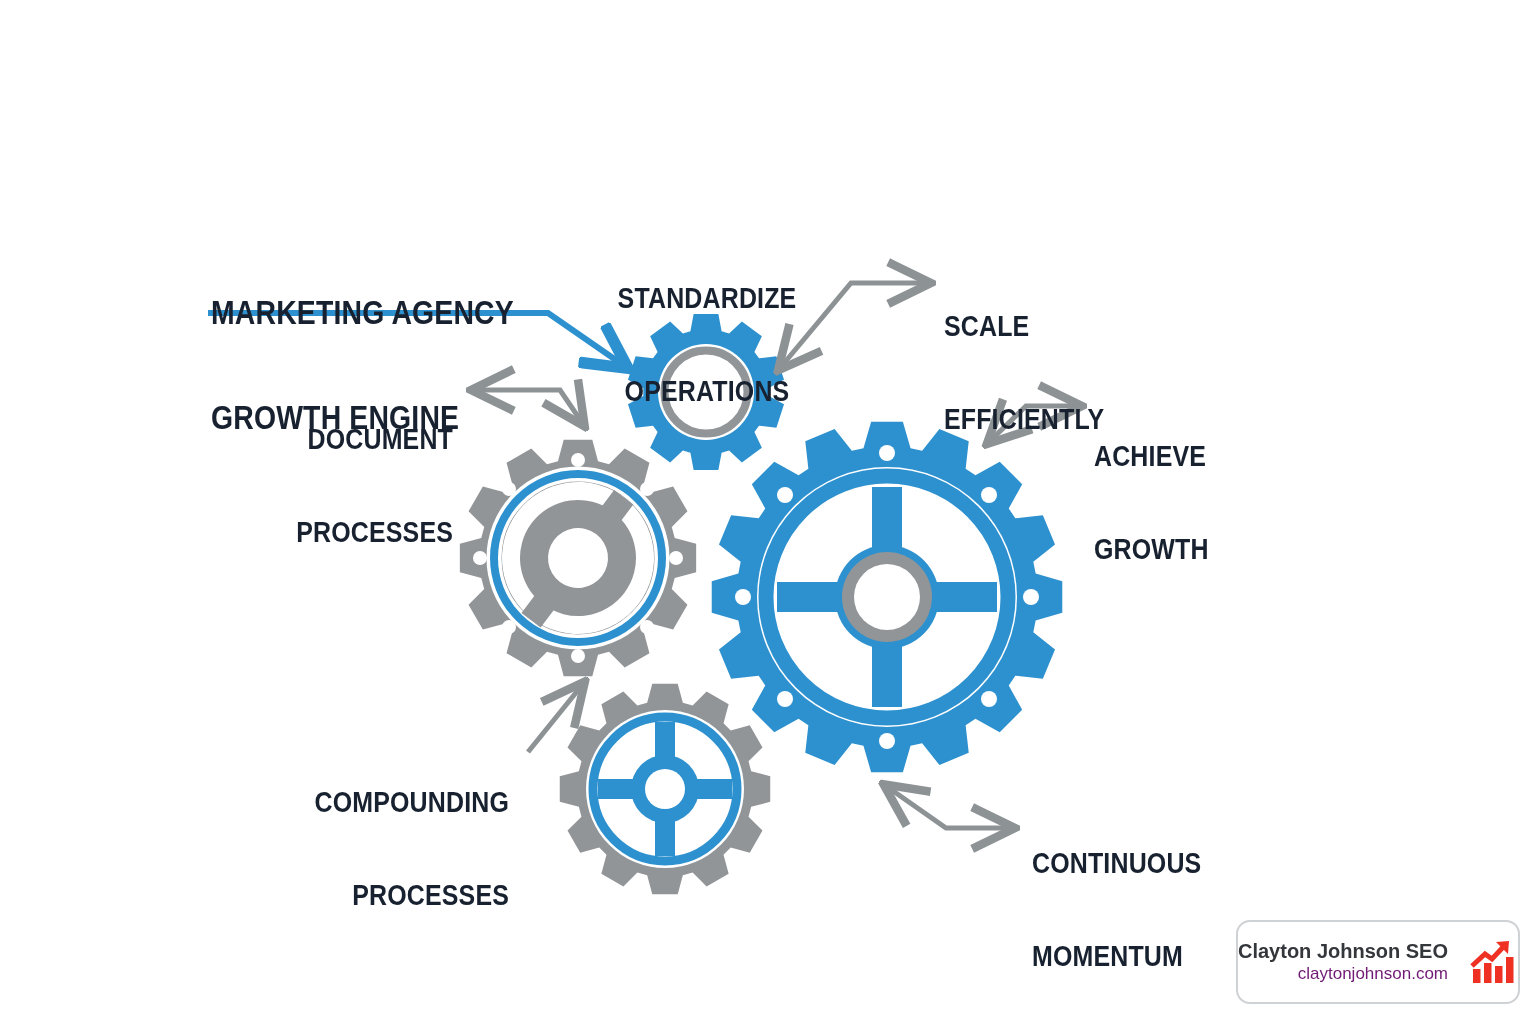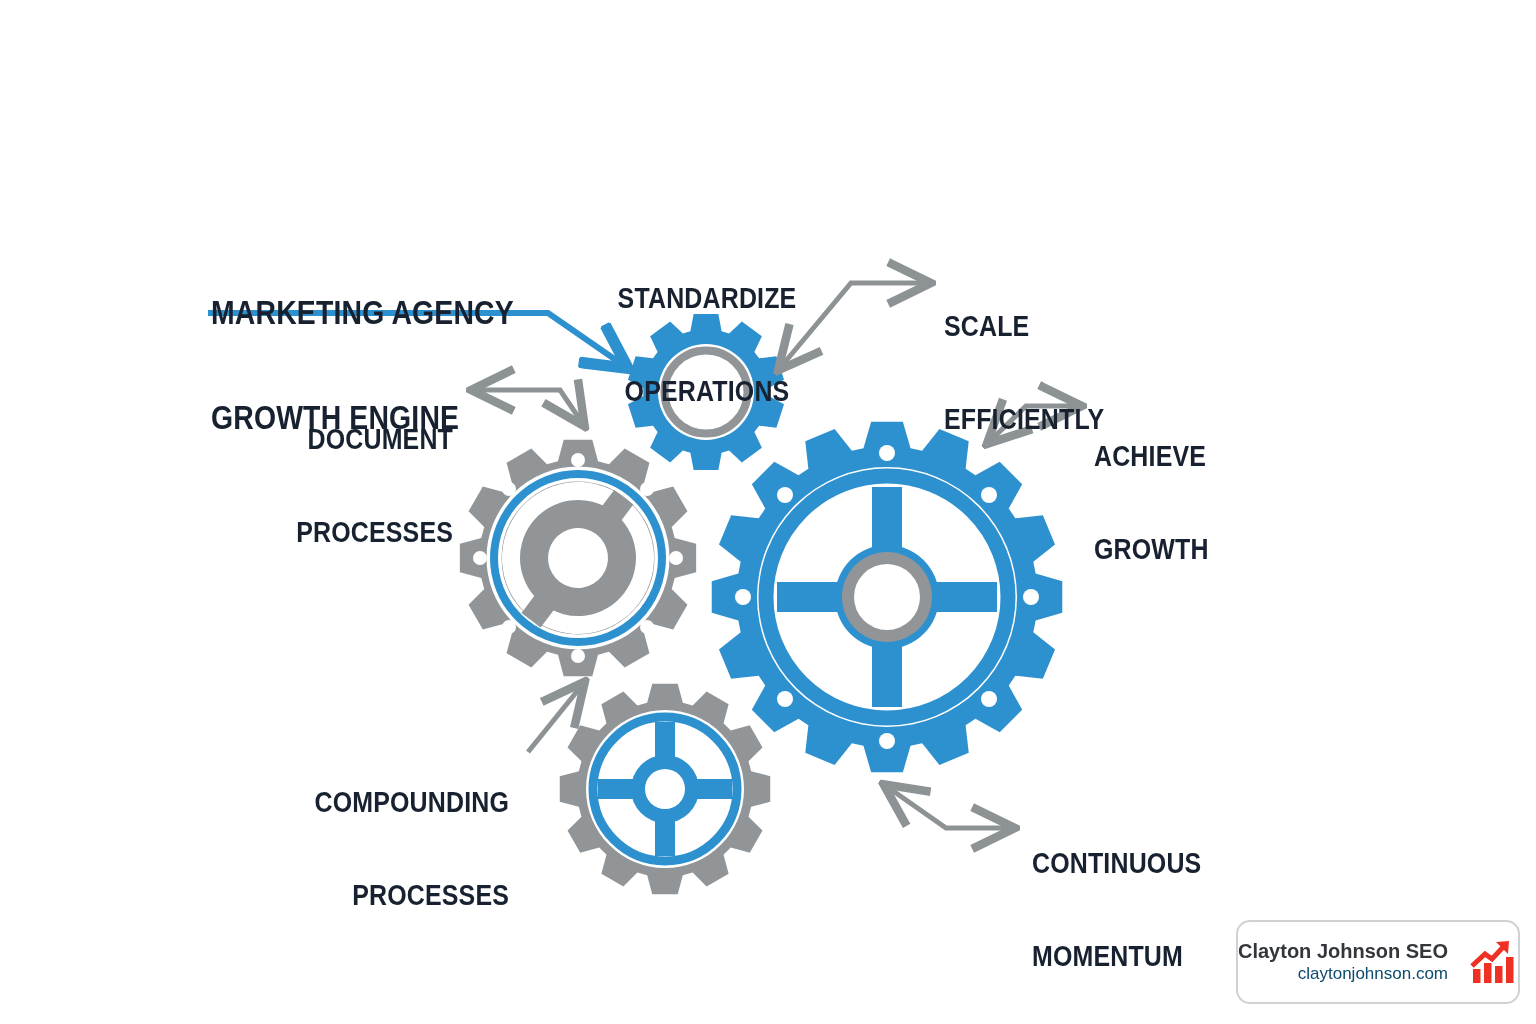--- a/index.html
+++ b/index.html
@@ -69,21 +69,21 @@
     font-size: 20px;
     font-weight: 700;
     color: #33363a;
     line-height: 1.2;
     white-space: nowrap;
   }
   #logo-domain {
     font-family: "Liberation Sans", sans-serif;
     font-size: 17px;
     font-weight: 400;
-    color: #0c4a6e;
+    color: #701a75;
     line-height: 1.25;
     white-space: nowrap;
   }
   #logo-mark { flex: 0 0 auto; display: block; }
 </style>
 </head>
 <body>
 
 <div id="stage">
 

